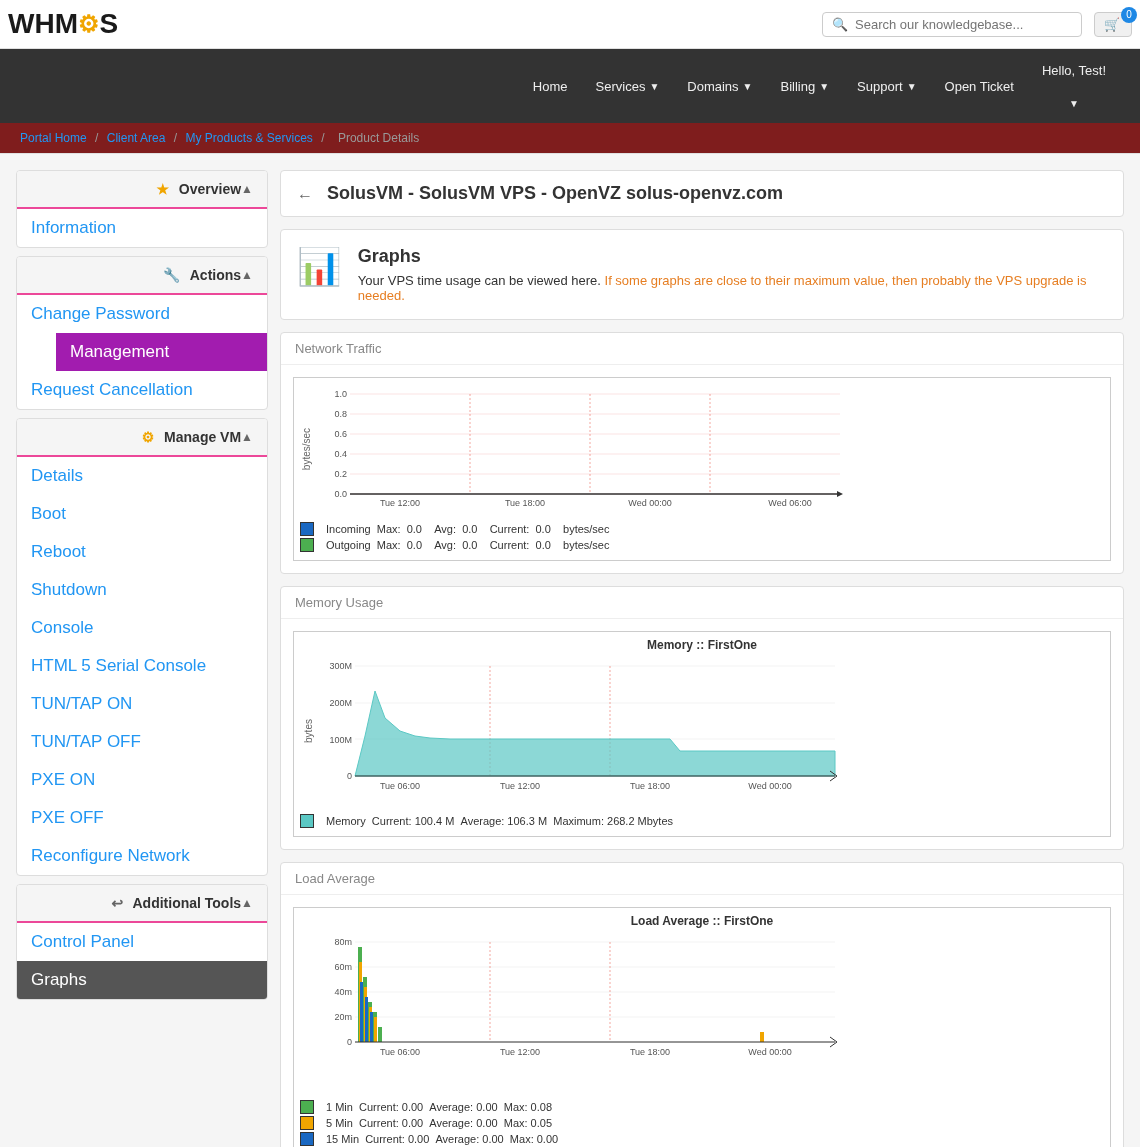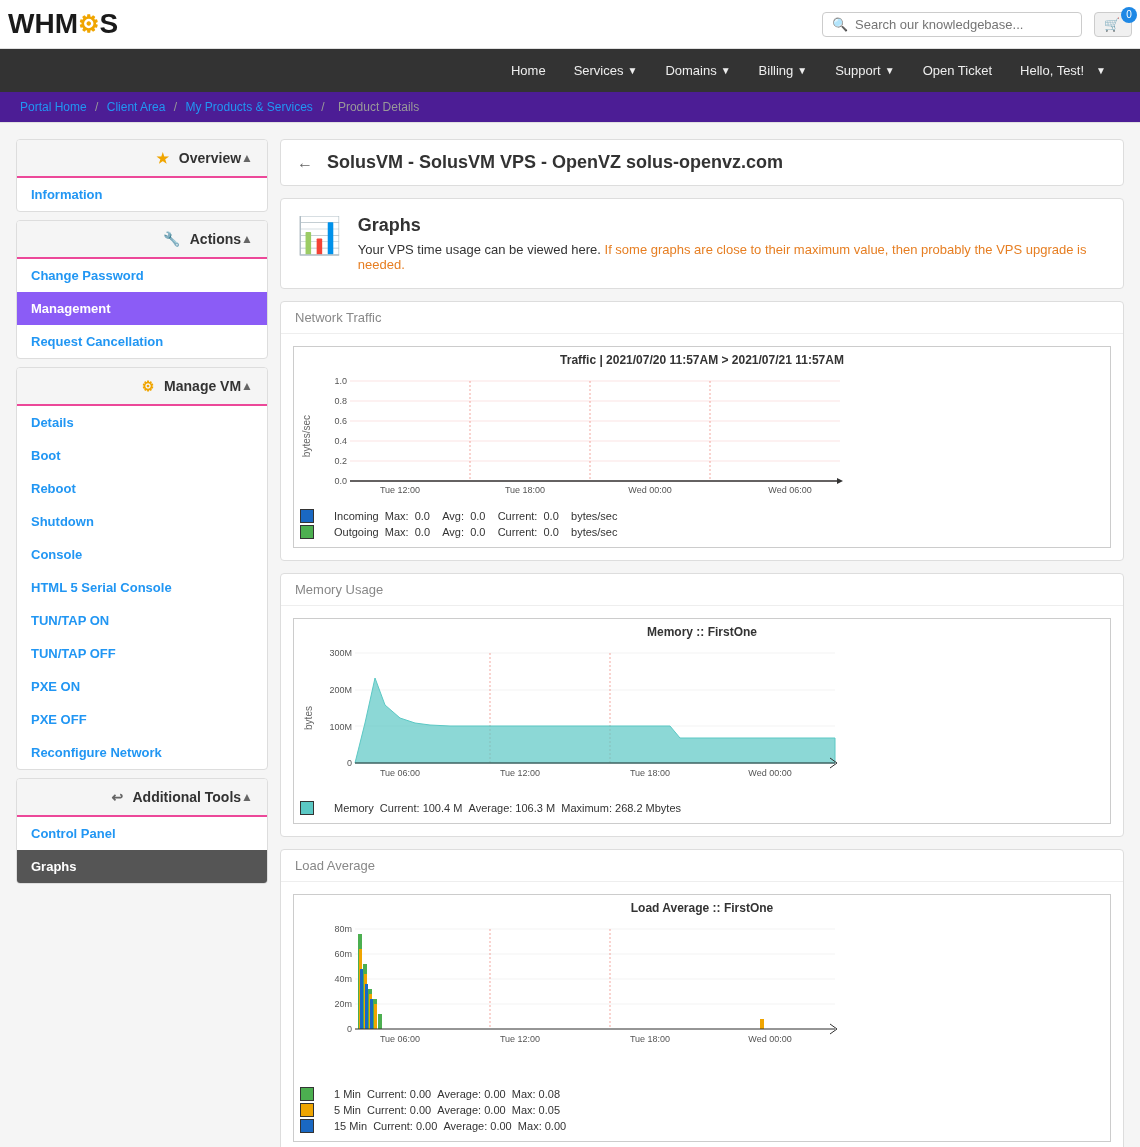--- a/index.html
+++ b/index.html
@@ -13,39 +13,39 @@
     .search-box { display: flex; align-items: center; border: 1px solid #ccc; border-radius: 4px; padding: 4px 10px; background: #fff; width: 260px; }
     .search-box input { border: none; outline: none; width: 100%; font-size: 13px; color: #555; }
     .search-icon { color: #999; margin-right: 6px; }
     .cart-btn { background: #f0f0f0; border: 1px solid #ccc; border-radius: 4px; padding: 4px 10px; cursor: pointer; position: relative; }
     .cart-badge { position: absolute; top: -6px; right: -6px; background: #1e88e5; color: #fff; border-radius: 50%; font-size: 10px; width: 16px; height: 16px; display: flex; align-items: center; justify-content: center; }
 
     
     .nav-bar { background: #333; padding: 0 20px; display: flex; align-items: center; justify-content: flex-end; }
     .nav-left { display: flex; }
     .nav-item { color: #eee; padding: 14px 14px; font-size: 13px; cursor: pointer; display: flex; align-items: center; gap: 4px; text-decoration: none; }
-    .nav-right { color: #eee; font-size: 13px; padding: 14px 14px; cursor: pointer; display: flex; align-items: center; gap: 12px; }
-
-    
-    .breadcrumb { background: #4c1d95; border-bottom: 1px solid #e0e0e0; padding: 8px 20px; font-size: 12px; color: #666; }
+    .nav-right { color: #eee; font-size: 13px; padding: 14px 14px; cursor: pointer; display: flex; align-items: center; gap: 20px; flex-direction: column; }
+
+    
+    .breadcrumb { background: #7f1d1d; border-bottom: 1px solid #e0e0e0; padding: 8px 20px; font-size: 12px; color: #666; }
     .breadcrumb a { color: #2196f3; text-decoration: none; }
     .breadcrumb span { margin: 0 5px; color: #999; }
 
     
     .main-layout { display: flex; gap: 0; padding: 16px 16px; }
 
     
     .sidebar { width: 252px; min-width: 252px; margin-right: 12px; }
     .sidebar-section { background: #fff; border: 1px solid #ddd; border-radius: 4px; margin-bottom: 8px; overflow: hidden; }
     .sidebar-section-header { background: #f5f5f5; border-bottom: 2px solid #ec4899; padding: 10px 14px; display: flex; align-items: center; justify-content: flex-end; font-weight: bold; font-size: 14px; cursor: pointer; }
     .sidebar-section-header .icon { color: #f0a500; margin-right: 6px; }
     .sidebar-section-header .icon-wrench { color: #666; }
     .sidebar-section-header .icon-tools { color: #666; }
     .chevron { font-size: 12px; color: #666; }
-    .sidebar-item { padding: 9px 14px; font-size: 13px; cursor: pointer; color: #2196f3; text-decoration: none; display: block; font-weight: bold; }
+    .sidebar-item { padding: 9px 14px; font-size: 17px; cursor: pointer; color: #2196f3; text-decoration: none; display: block; }
     .sidebar-item.active { background: #555; color: #fff; }
 
     
     .content { flex: 1; }
     .content-header { background: #fff; border: 1px solid #ddd; border-radius: 4px; padding: 12px 16px; margin-bottom: 12px; display: flex; align-items: center; gap: 10px; }
     .back-arrow { color: #666; font-size: 16px; cursor: pointer; margin-right: 4px; }
     .content-title { font-size: 18px; font-weight: bold; color: #333; }
 
     
     .graphs-intro { background: #fff; border: 1px solid #ddd; border-radius: 4px; padding: 16px; margin-bottom: 12px; display: flex; align-items: flex-start; gap: 16px; }
@@ -60,21 +60,21 @@
     .graph-section-body { padding: 12px; }
 
     
     .graph-container { border: 1px solid #ccc; background: #fff; padding: 6px; font-size: 11px; color: #333; }
     .graph-title { text-align: center; font-size: 12px; font-weight: bold; margin-bottom: 4px; color: #333; }
 
     svg text { font-family: Arial, sans-serif; }
 
     
     .legend { margin-top: 6px; font-size: 11px; }
-    .legend-row { display: flex; align-items: center; gap: 20px; margin-bottom: 2px; }
+    .legend-row { display: flex; align-items: center; gap: 12px; margin-bottom: 2px; }
     .legend-color { width: 14px; height: 14px; display: inline-block; border: 1px solid #333; }
 
     .caret { font-size: 10px; }
   </style>
 </head>
 <body>
 
 <div class="top-bar">
   <div class="logo">
     <span>WHM</span>
@@ -129,21 +129,21 @@
       </div>
       <a class="sidebar-item">Information</a>
     </div>
 
     <div class="sidebar-section">
       <div class="sidebar-section-header">
         <span><span class="icon icon-wrench">🔧</span> Actions</span>
         <span class="chevron">▲</span>
       </div>
       <a class="sidebar-item">Change Password</a>
-      <a class="sidebar-item" style="background:#8b5cf6;color:#fff;">Management</a>
+      <a class="sidebar-item" style="background:#a21caf;color:#fff;margin-left:39px;">Management</a>
       <a class="sidebar-item">Request Cancellation</a>
     </div>
 
     <div class="sidebar-section">
       <div class="sidebar-section-header">
         <span><span class="icon">⚙</span> Manage VM</span>
         <span class="chevron">▲</span>
       </div>
       <a class="sidebar-item">Details</a>
       <a class="sidebar-item">Boot</a>
@@ -184,21 +184,20 @@
           <span>Your VPS time usage can be viewed here.</span>
           <span class="highlight">If some graphs are close to their maximum value, then probably the VPS upgrade is needed.</span>
         </p>
       </div>
     </div>
 
     <div class="graph-section">
       <div class="graph-section-title">Network Traffic</div>
       <div class="graph-section-body">
         <div class="graph-container">
-          <div class="graph-title">Traffic | 2021/07/20 11:57AM &gt; 2021/07/21 11:57AM</div>
           <svg width="550" height="130">
 
             <text x="10" y="65" font-size="10" fill="#666" transform="rotate(-90,10,65)" text-anchor="middle">bytes/sec</text>
 
             <line x1="50" y1="10" x2="540" y2="10" stroke="#f5c6c6" stroke-width="0.5"></line>
             <line x1="50" y1="30" x2="540" y2="30" stroke="#f5c6c6" stroke-width="0.5"></line>
             <line x1="50" y1="50" x2="540" y2="50" stroke="#f5c6c6" stroke-width="0.5"></line>
             <line x1="50" y1="70" x2="540" y2="70" stroke="#f5c6c6" stroke-width="0.5"></line>
             <line x1="50" y1="90" x2="540" y2="90" stroke="#f5c6c6" stroke-width="0.5"></line>
             <line x1="50" y1="110" x2="540" y2="110" stroke="#f5c6c6" stroke-width="0.5"></line>

